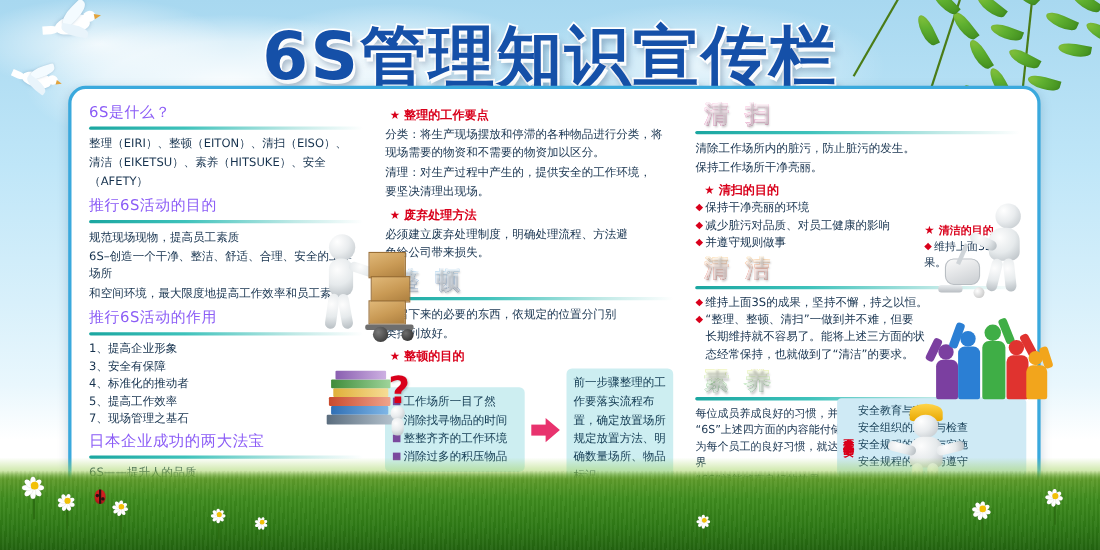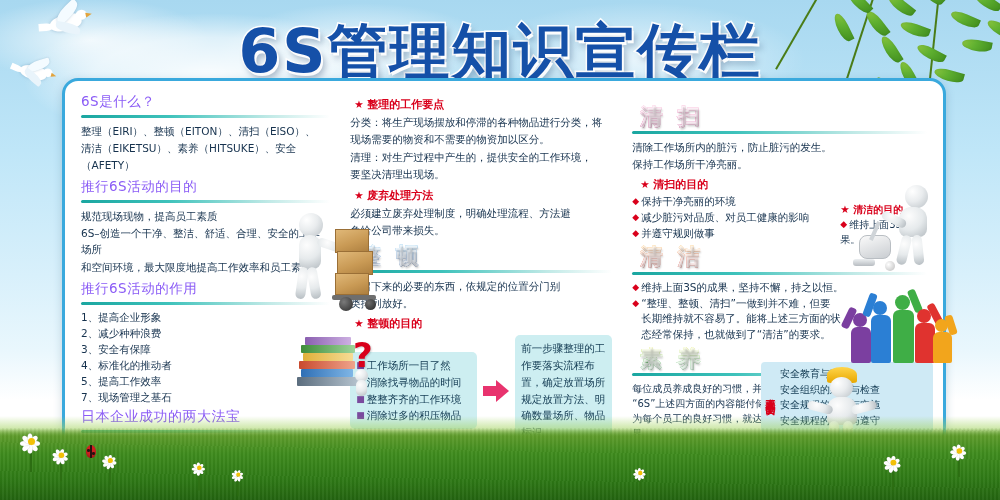--- a/index.html
+++ b/index.html
@@ -224,21 +224,20 @@
       <div class="h-blue" style="margin-top:5px;">推行6S活动的目的</div>
       <div class="rule"></div>
       <div class="p">规范现场现物，提高员工素质</div>
       <div class="p">6S–创造一个干净、整洁、舒适、合理、安全的工作场所</div>
       <div class="p">和空间环境，最大限度地提高工作效率和员工素质。</div>
 
       <div class="h-blue" style="margin-top:5px;">推行6S活动的作用</div>
       <div class="rule"></div>
       <div class="list">
         <div class="li">1、提高企业形象</div>
-        <div class="li">2、减少种种浪费</div>
         <div class="li">3、安全有保障</div>
         <div class="li">4、标准化的推动者</div>
         <div class="li">5、提高工作效率</div>
         <div class="li">7、现场管理之基石</div>
       </div>
 
       <div class="h-blue" style="margin-top:2px;font-size:14px;">日本企业成功的两大法宝</div>
       <div class="rule"></div>
       <div class="p">6S——提升人的品质</div>
       <div class="p">QCC——全员参与</div>
@@ -291,21 +290,21 @@
       </div>
       <div class="p">要用5W1H方法发现存在的问题。</div>
       
       
       
       
     </div>
 
     <div class="col col-3">
 
-      <div class="big-cn g-pink" style="margin-top:12px;">清 扫</div>
+      <div class="big-cn g-pink" style="margin-top:0;">清 扫</div>
       <div class="rule"></div>
       <div class="p" style="width:225px;">清除工作场所内的脏污，防止脏污的发生。</div>
       <div class="p" style="width:225px;">保持工作场所干净亮丽。</div>
 
       <div class="sub-red">
         <span class="star">★ </span><span>清扫的目的</span>
       </div>
       <div style="width:230px;">
         <div class="li"><span class="bullet">◆</span><span>保持干净亮丽的环境</span></div>
         <div class="li"><span class="bullet">◆</span><span>减少脏污对品质、对员工健康的影响</span></div>

